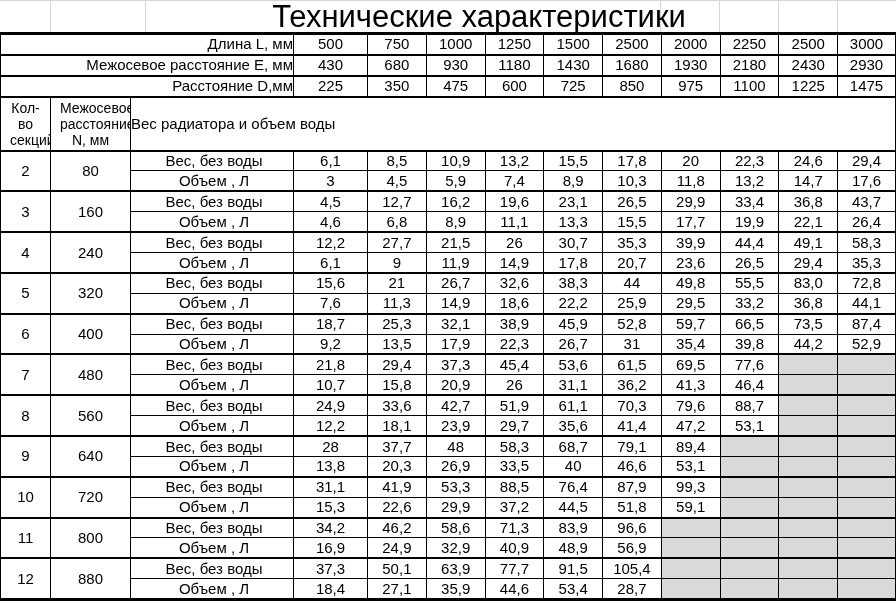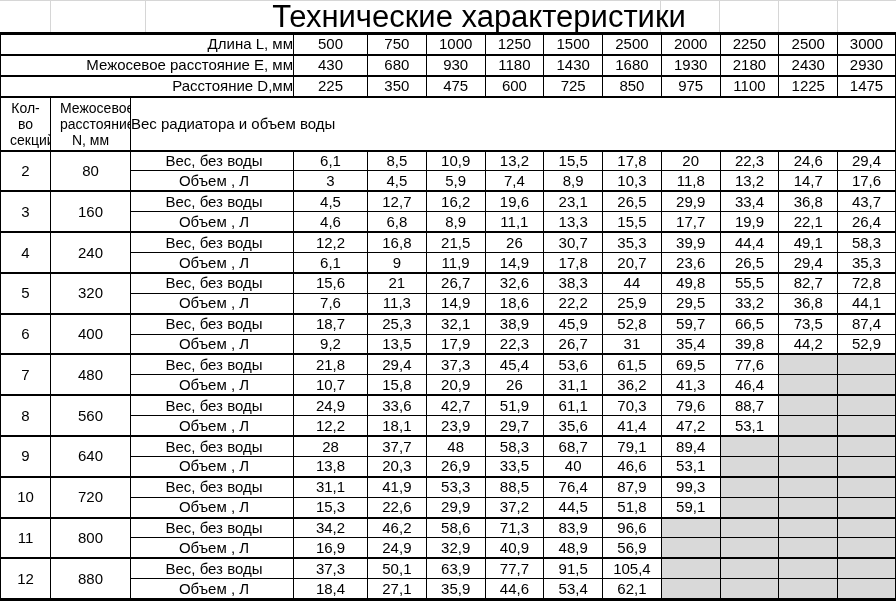--- a/index.html
+++ b/index.html
@@ -204,21 +204,21 @@
           <td class="num">17,7</td>
           <td class="num">19,9</td>
           <td class="num">22,1</td>
           <td class="num">26,4</td>
         </tr>
         <tr class="sA">
           <td rowspan="2" class="num">4</td>
           <td rowspan="2" class="num">240</td>
           <td class="rlabel">Вес, без воды</td>
           <td class="num">12,2</td>
-          <td class="num">16,8</td>
+          <td class="num">27,7</td>
           <td class="num">21,5</td>
           <td class="num">26</td>
           <td class="num">30,7</td>
           <td class="num">35,3</td>
           <td class="num">39,9</td>
           <td class="num">44,4</td>
           <td class="num">49,1</td>
           <td class="num">58,3</td>
         </tr>
         <tr class="sB">
@@ -239,21 +239,21 @@
           <td rowspan="2" class="num">320</td>
           <td class="rlabel">Вес, без воды</td>
           <td class="num">15,6</td>
           <td class="num">21</td>
           <td class="num">26,7</td>
           <td class="num">32,6</td>
           <td class="num">38,3</td>
           <td class="num">44</td>
           <td class="num">49,8</td>
           <td class="num">55,5</td>
-          <td class="num">82,7</td>
+          <td class="num">83,0</td>
           <td class="num">72,8</td>
         </tr>
         <tr class="sB">
           <td class="rlabel">Объем , Л</td>
           <td class="num">7,6</td>
           <td class="num">11,3</td>
           <td class="num">14,9</td>
           <td class="num">18,6</td>
           <td class="num">22,2</td>
           <td class="num">25,9</td>
@@ -445,21 +445,21 @@
           <td class="num empty"></td>
           <td class="num empty"></td>
         </tr>
         <tr class="sB">
           <td class="rlabel">Объем , Л</td>
           <td class="num">18,4</td>
           <td class="num">27,1</td>
           <td class="num">35,9</td>
           <td class="num">44,6</td>
           <td class="num">53,4</td>
-          <td class="num">62,1</td>
+          <td class="num">28,7</td>
           <td class="num empty"></td>
           <td class="num empty"></td>
           <td class="num empty"></td>
           <td class="num empty"></td>
         </tr>
       </tbody>
   </table>
 
 </div>
 

